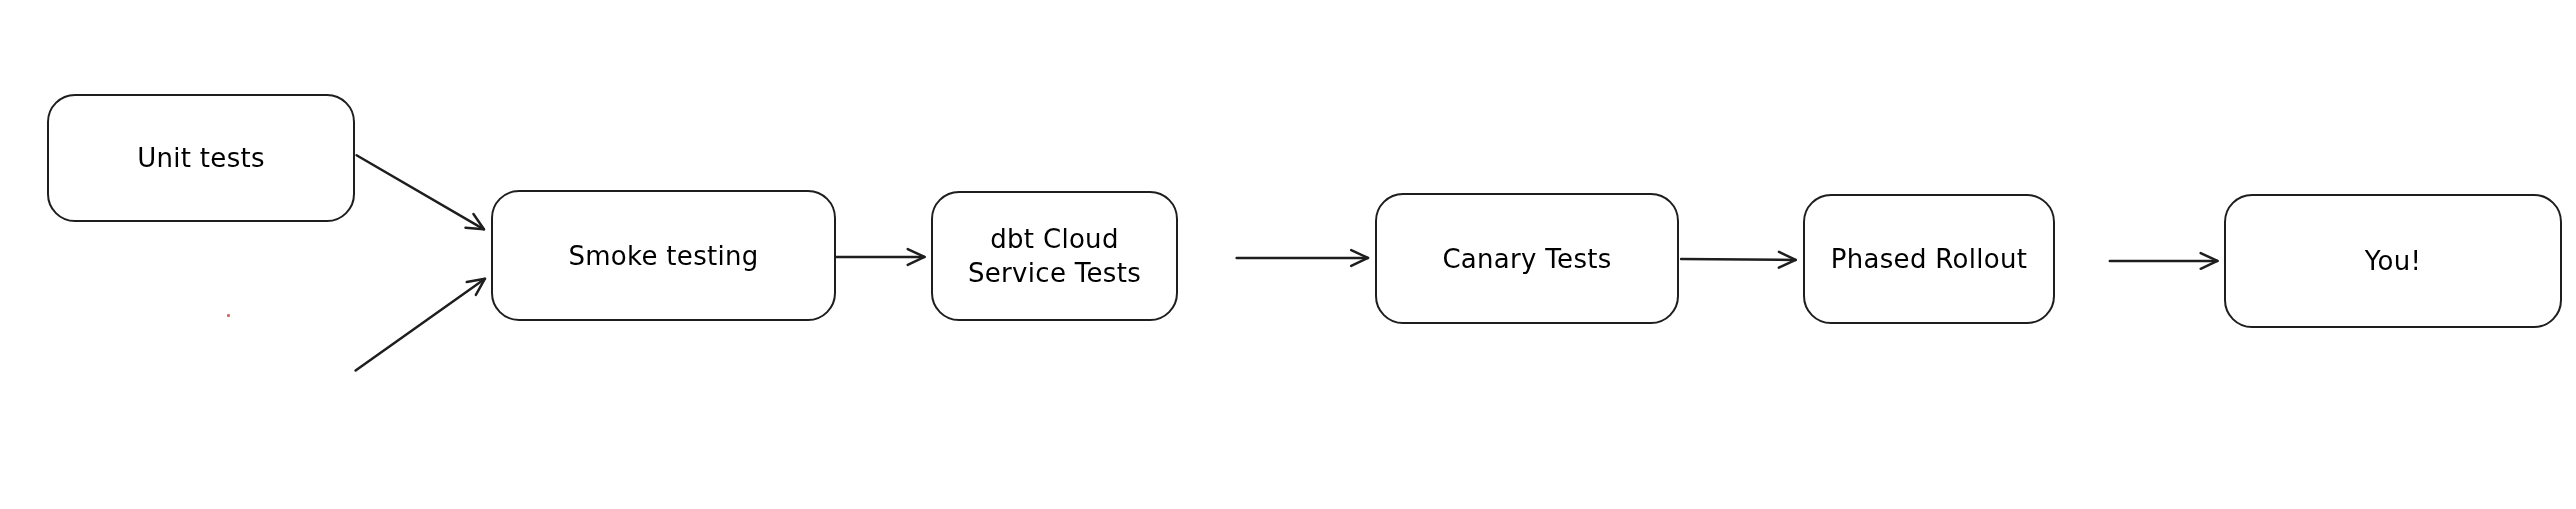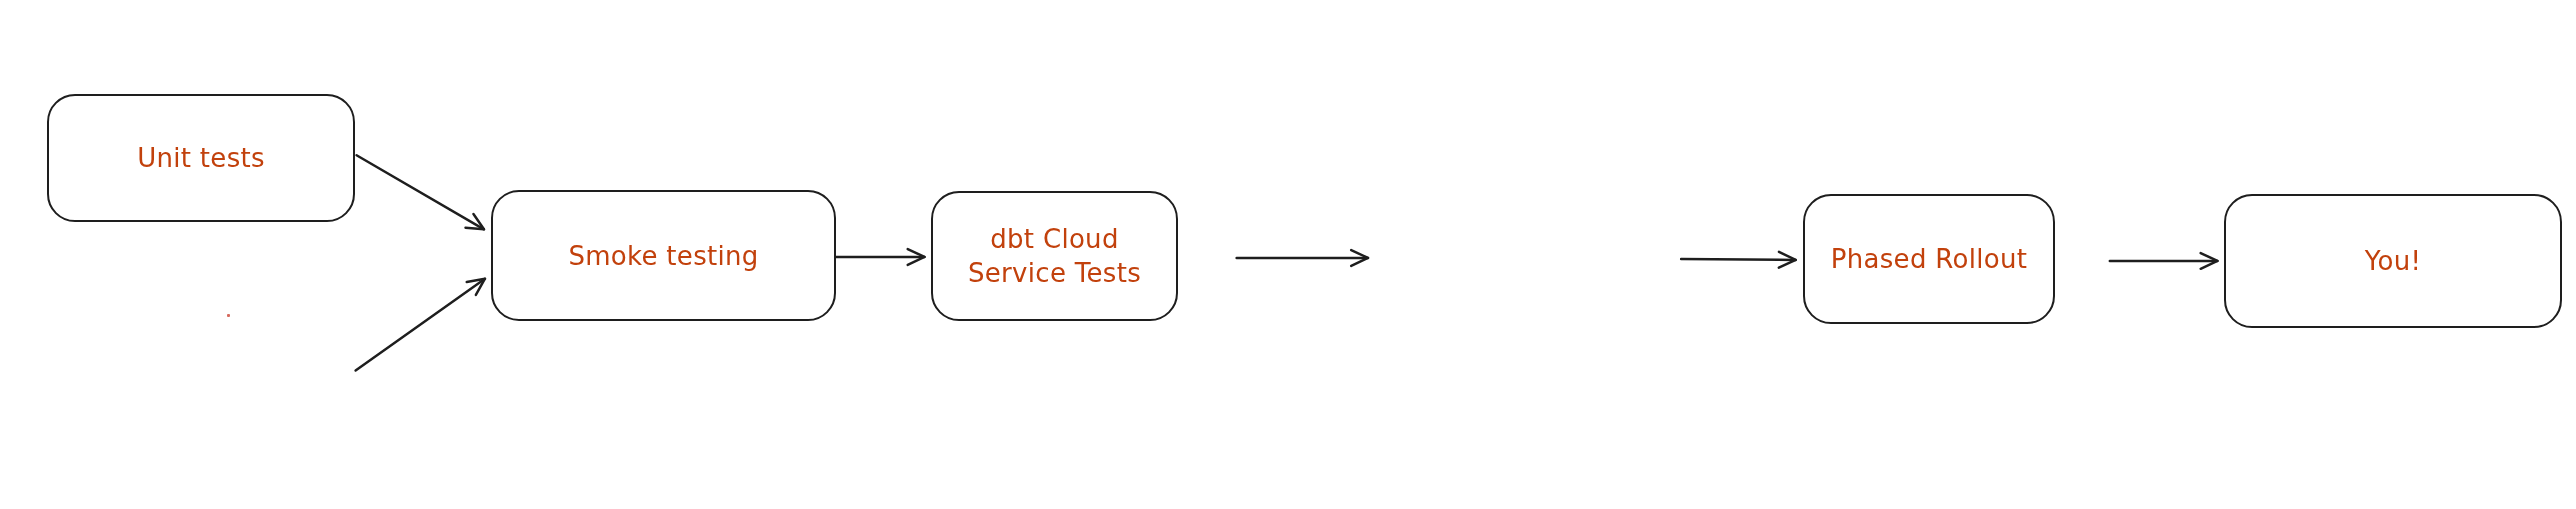--- a/index.html
+++ b/index.html
@@ -29,21 +29,21 @@
     box-sizing: border-box;
     background: #ffffff;
     border: 2.5px solid #1e1e1e;
     border-radius: 28px;
     display: flex;
     align-items: center;
     justify-content: center;
     text-align: center;
   }
   .node .label {
-    color: #c2410c;
+    color: #000000;
     font-size: 26px;
     line-height: 34px;
     white-space: pre-line;
     letter-spacing: 0.3px;
     user-select: none;
   }
   .stray-dot {
     position: absolute;
     left: 227px;
     top: 314px;
@@ -79,20 +79,23 @@
 
   <div class="node" style="left:491px; top:190px; width:345px; height:131px;">
     <span class="label">Smoke testing</span>
   </div>
 
   <div class="node" style="left:931px; top:191px; width:247px; height:130px;">
     <span class="label">dbt Cloud
 Service Tests</span>
   </div>
 
+  <div class="node" style="left:1375px; top:193px; width:304px; height:131px;">
+    <span class="label">Canary Tests</span>
+  </div>
 
   <div class="node" style="left:1803px; top:194px; width:252px; height:130px;">
     <span class="label">Phased Rollout</span>
   </div>
 
   <div class="node" style="left:2224px; top:194px; width:338px; height:134px;">
     <span class="label">You!</span>
   </div>
 
   <div class="stray-dot"></div>

